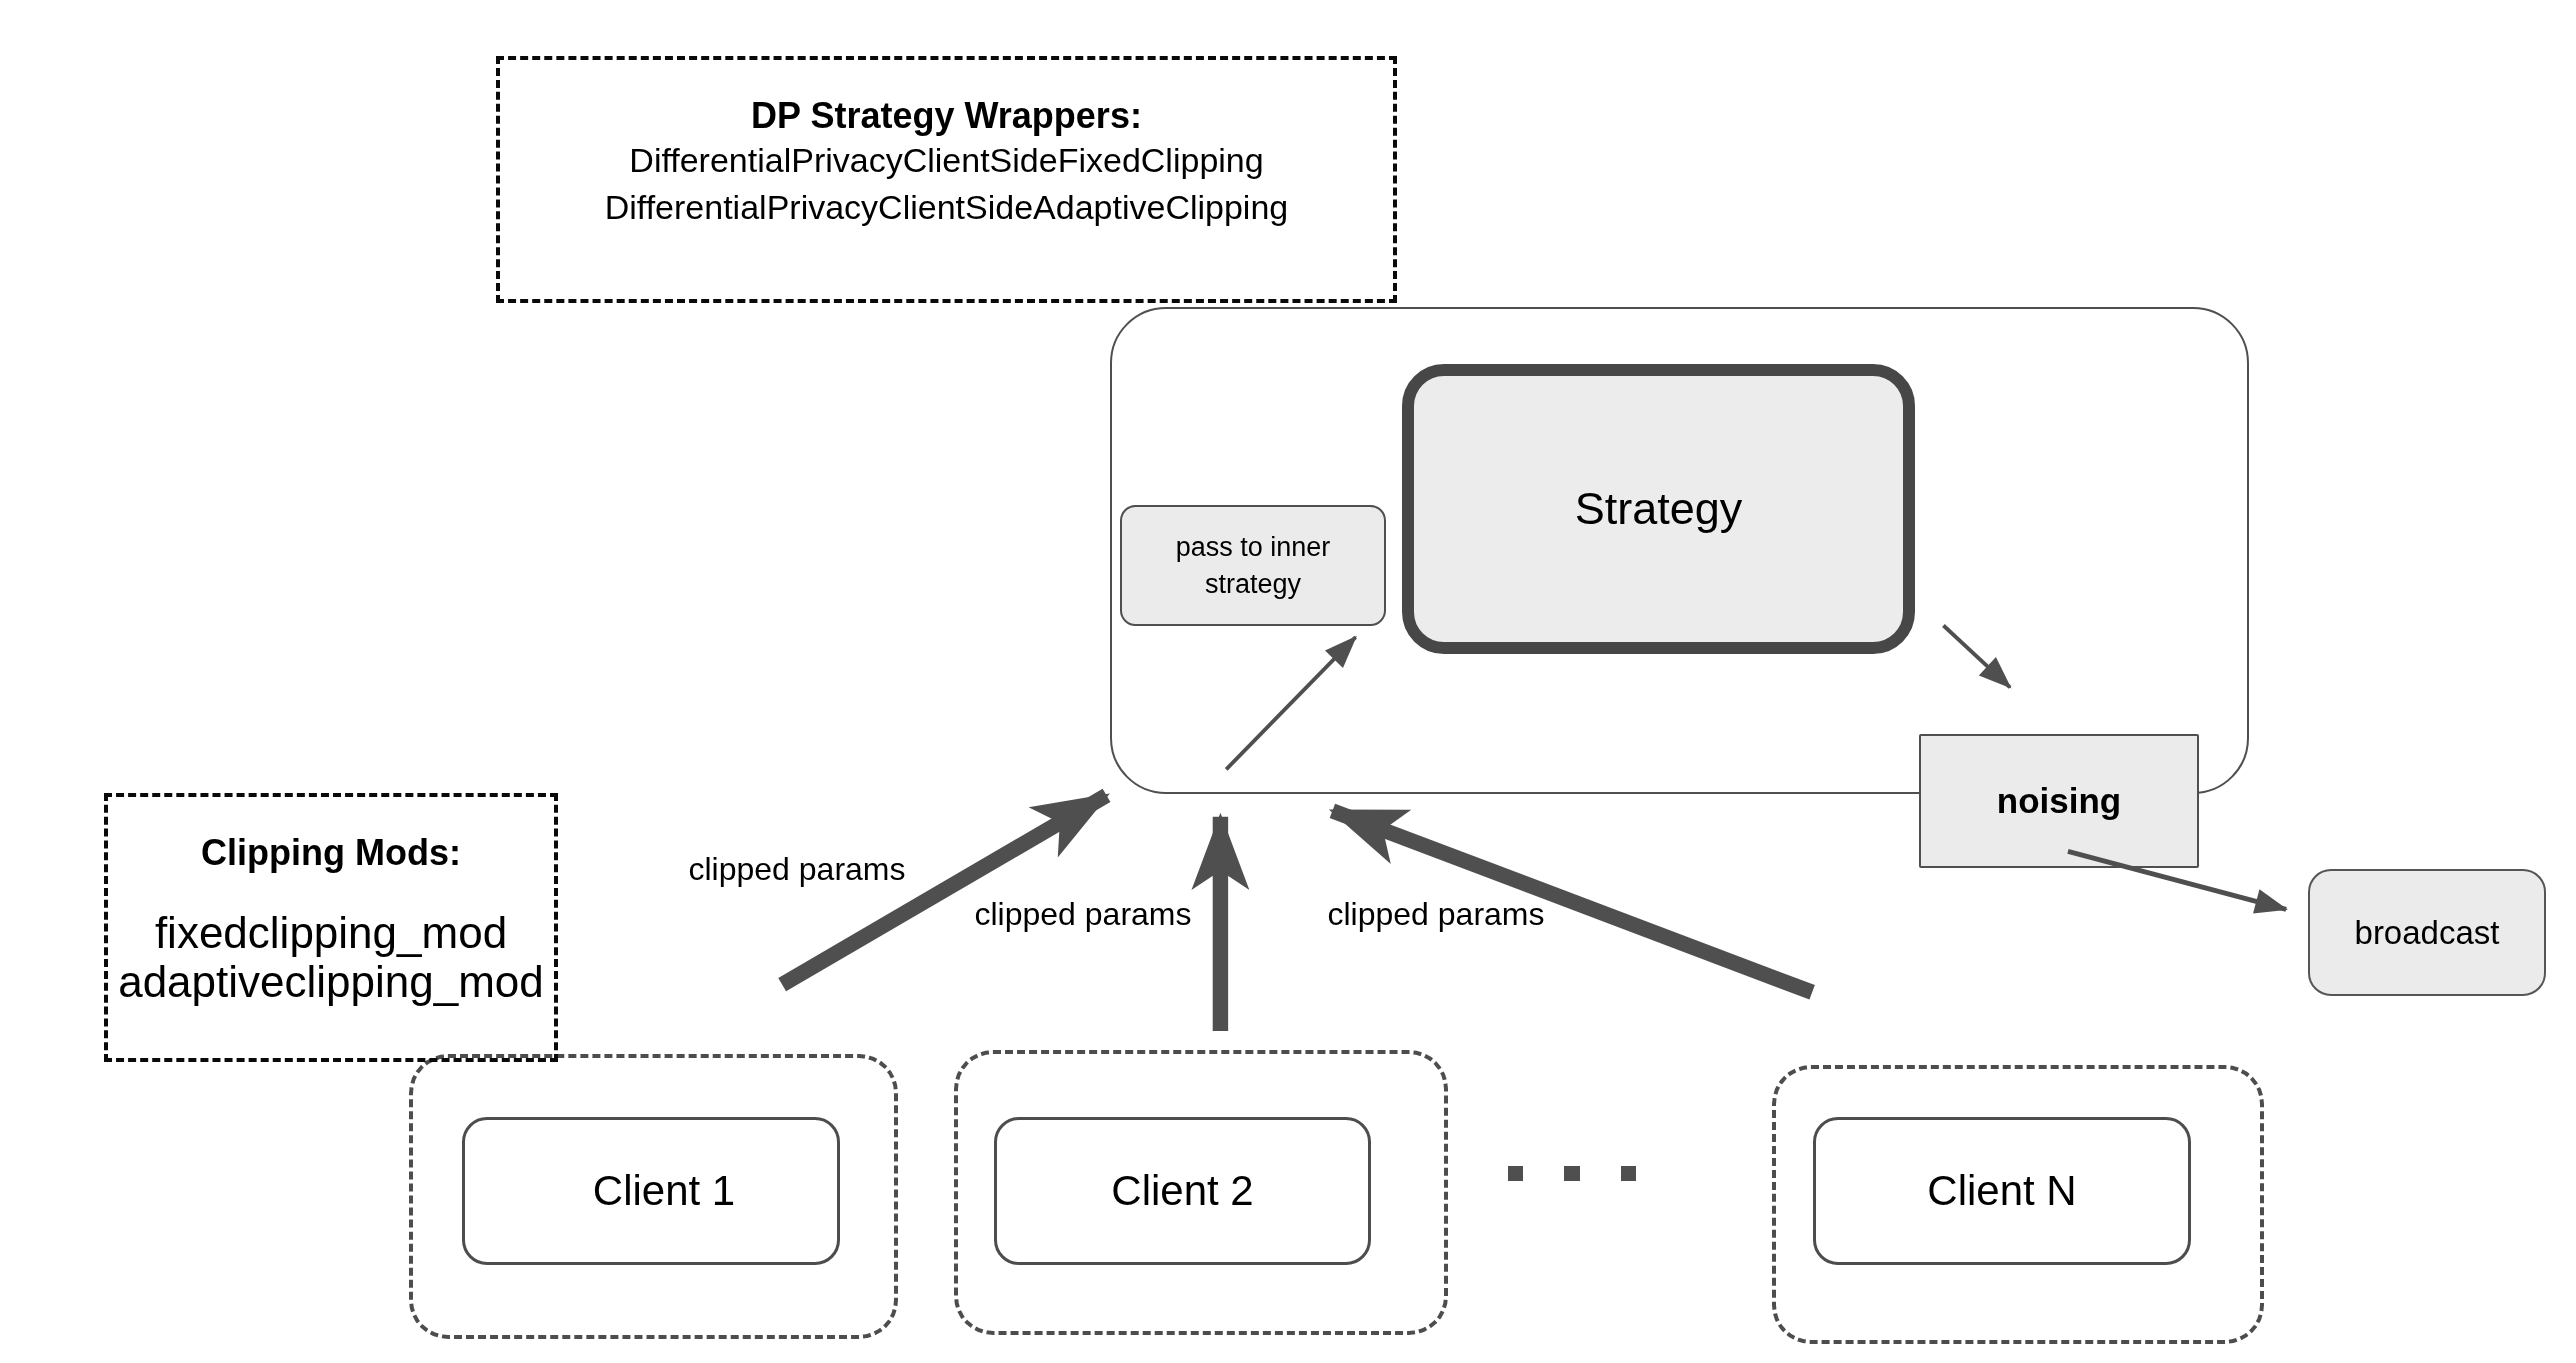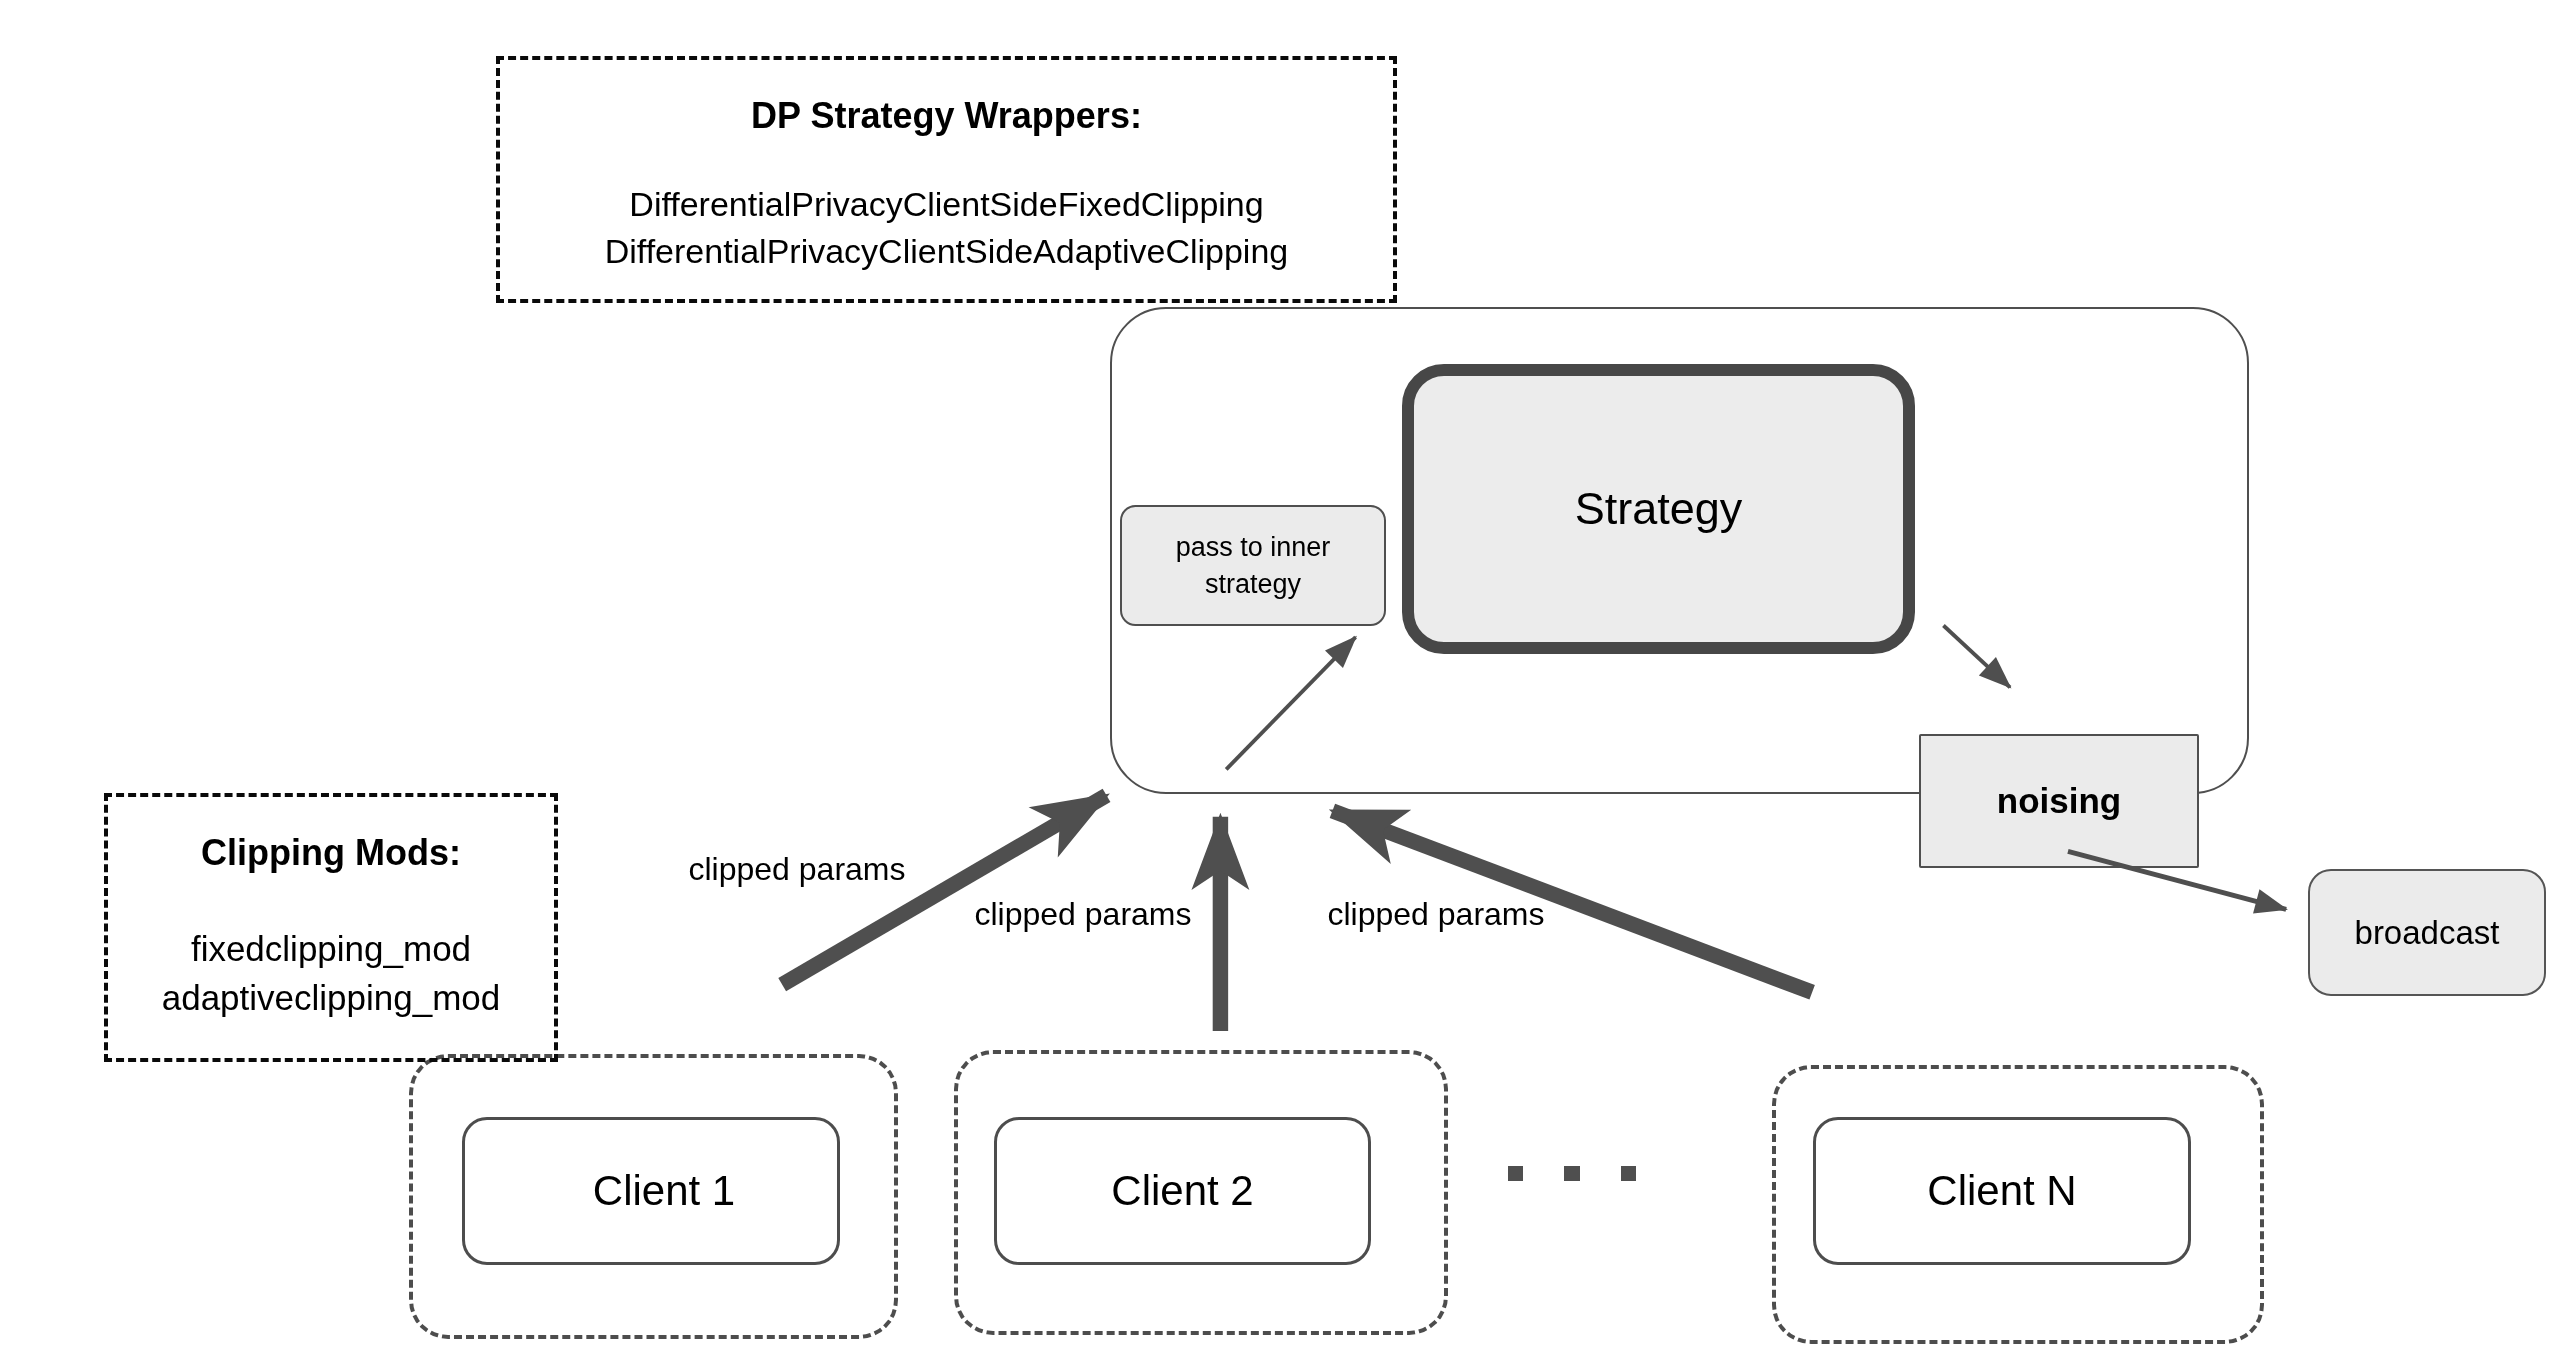--- a/index.html
+++ b/index.html
@@ -42,29 +42,29 @@
 
   .arrow-layer{left:0;top:0;width:2576px;height:1363px;z-index:20;pointer-events:none;}
 </style>
 </head>
 <body>
 
 <div class="canvas">
 
   <div class="abs note-box" style="left:496px;top:56px;width:901px;height:247px;padding-top:35px;">
     <div class="note-title">DP Strategy Wrappers:</div>
-    <div class="note-lines" style="margin-top:44px;line-height:47px;">
+    <div class="note-lines" style="line-height:47px;">
       <div class="note-line">DifferentialPrivacyClientSideFixedClipping</div>
       <div class="note-line">DifferentialPrivacyClientSideAdaptiveClipping</div>
     </div>
   </div>
 
   <div class="abs note-box" style="left:104px;top:793px;width:454px;height:269px;padding-top:35px;">
     <div class="note-title">Clipping Mods:</div>
-    <div class="note-lines" style="margin-top:50px;line-height:49px;font-size:35px;">
+    <div class="note-lines" style="margin-top:34px;line-height:49px;font-size:44px;">
       <div class="note-line">fixedclipping_mod</div>
       <div class="note-line">adaptiveclipping_mod</div>
     </div>
   </div>
 
   <div class="abs server-box" style="left:1110px;top:307px;width:1139px;height:487px;"></div>
 
   <div class="abs pass-box">
     <span>pass to inner strategy</span>
   </div>

